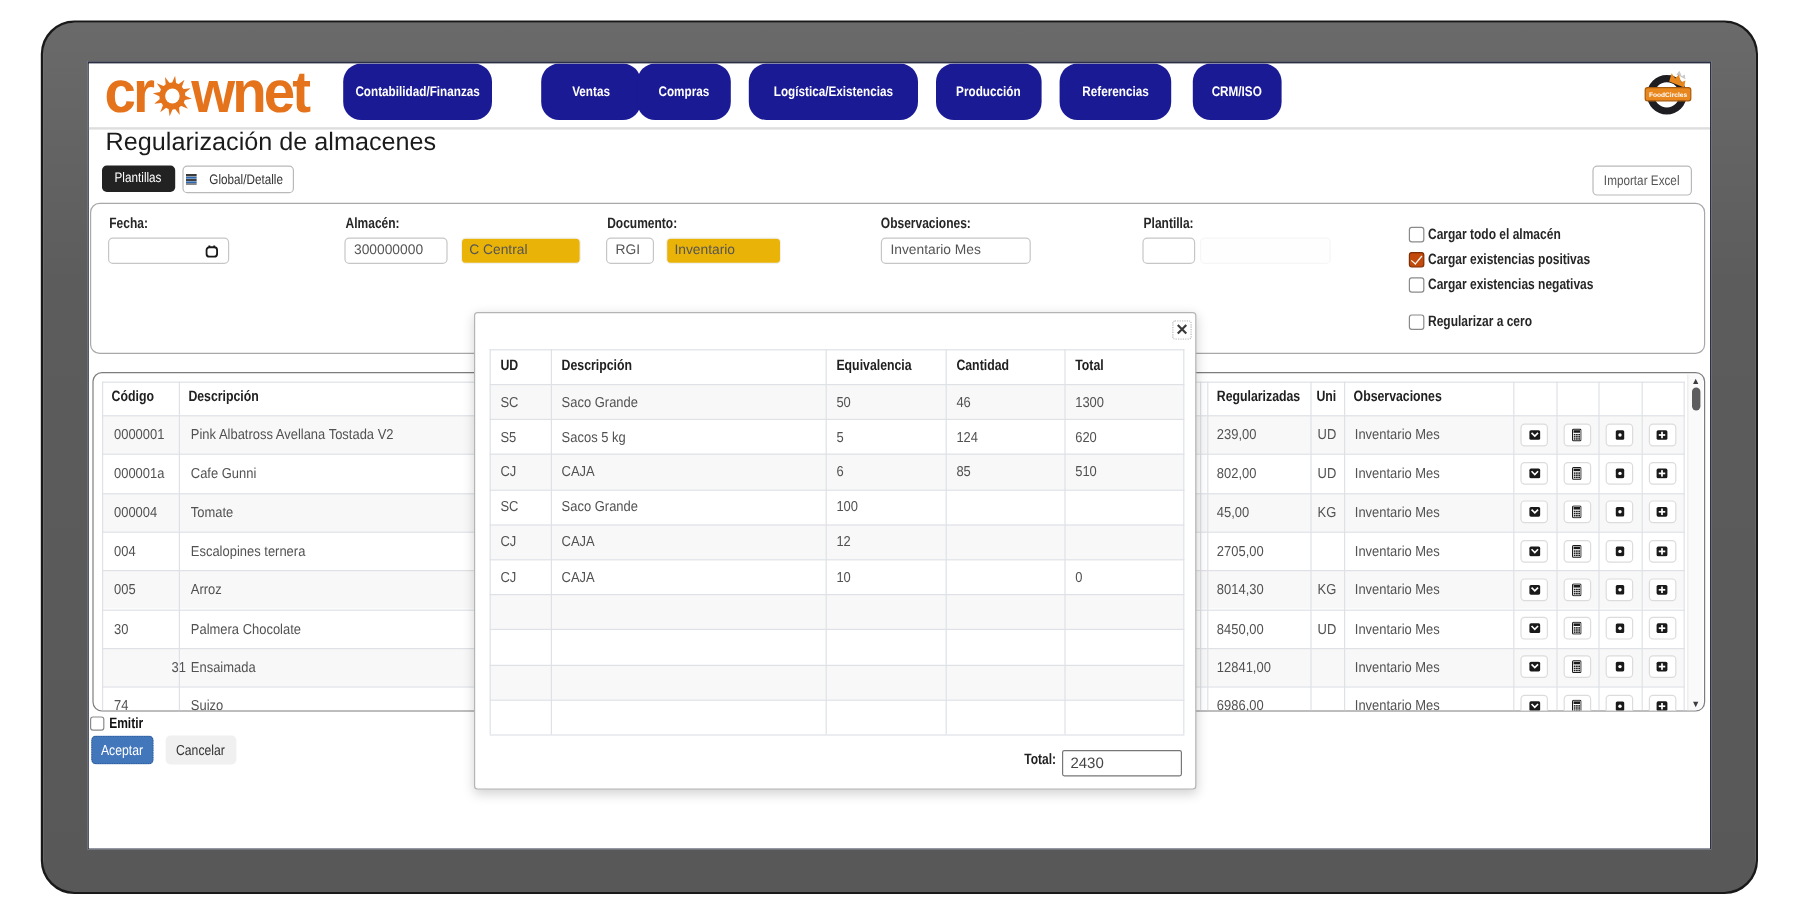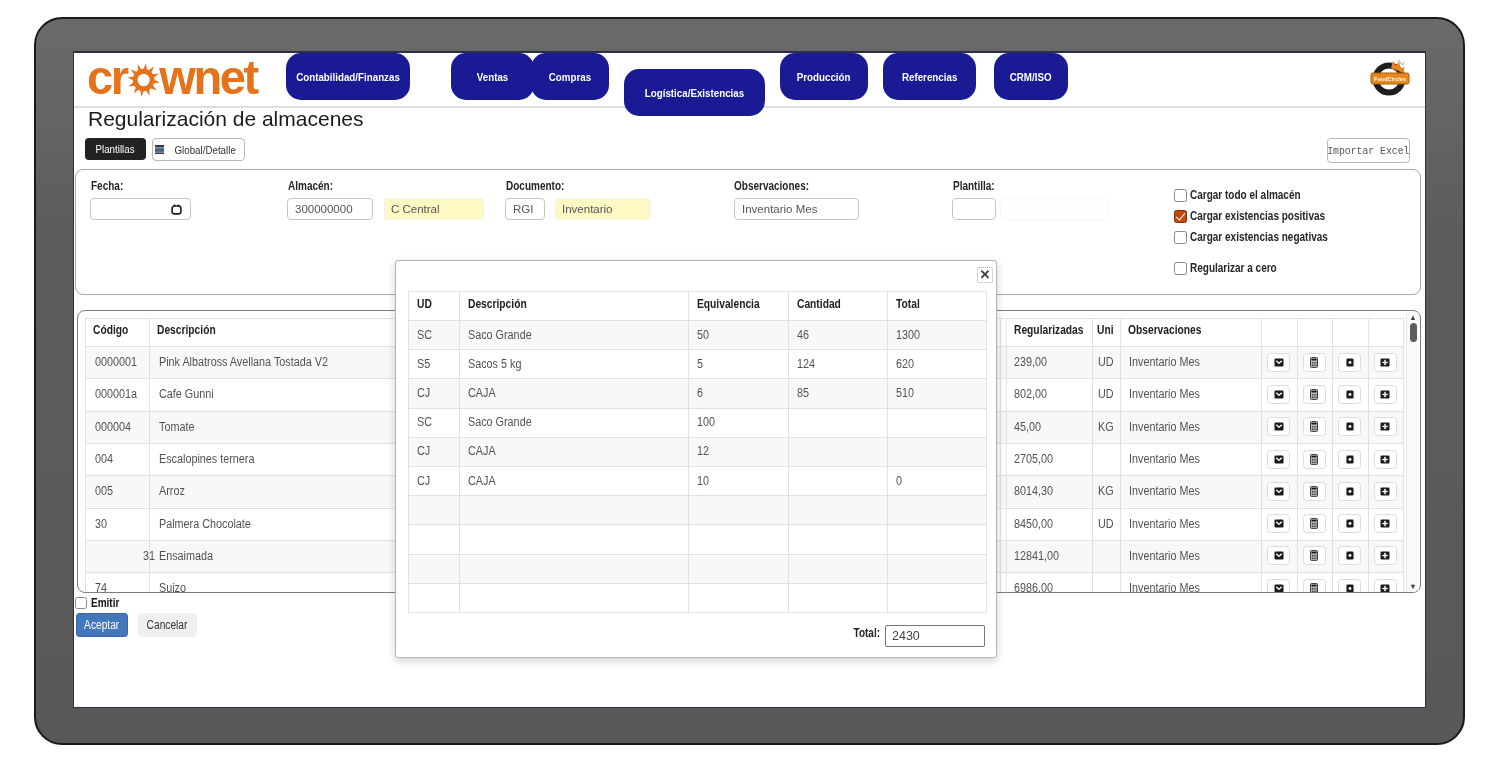--- a/index.html
+++ b/index.html
@@ -17,21 +17,21 @@
 
 .h1 { position:absolute; left:14px; top:54px; font-size:21px; color:#1b1b1b; }
 .btn { position:absolute; display:flex; align-items:center; justify-content:center; border-radius:4px; font-size:11.5px; }
 .btn-dark { background:#222222; color:#fff; }
 .btn-light { background:#fff; border:1px solid #b9b9b9; color:#333; }
 
 
 .fpanel { position:absolute; left:1px; top:116px; width:1346px; height:126px; border:1px solid #a8a8a8; border-radius:8px; background:#fff; }
 .flabel { position:absolute; top:9px; font-size:12.5px; font-weight:bold; color:#262626; transform:scaleX(0.8); transform-origin:left center; white-space:nowrap; }
 .finput { position:absolute; top:28px; height:22px; border:1px solid #c6c6c6; border-radius:4px; background:#fff; font-size:11.5px; color:#555; display:flex; align-items:center; padding-left:7px; }
-.fghost { position:absolute; top:28px; height:22px; border:1px solid #f1f1f1; border-radius:4px; background:#fef9c3; font-size:11.5px; color:#555; display:flex; align-items:center; padding-left:6px; }
+.fghost { position:absolute; top:28px; height:22px; border:1px solid #f1f1f1; border-radius:4px; background:#eab308; font-size:11.5px; color:#555; display:flex; align-items:center; padding-left:6px; }
 .cbrow { position:absolute; left:1098px; display:flex; align-items:center; gap:3px; font-size:12.5px; font-weight:bold; color:#262626; }
 .cb { width:13px; height:13px; border:1px solid #8a8a8a; border-radius:2.5px; background:#fff; position:relative; flex:none; }
 .cb.on { background:#c24a0b; border-color:#7e2f05; }
 .cb.on:after { content:""; position:absolute; left:3.2px; top:0.6px; width:4px; height:8px; border:solid #fff; border-width:0 1.8px 1.8px 0; transform:rotate(40deg); }
 
 
 .tpanel { position:absolute; left:3px; top:257px; width:1344px; height:283px; border:1px solid #7d7d7d; border-radius:8px; background:#fff; overflow:hidden; }
 .gline { position:absolute; background:#dee2e6; }
 .stripe { position:absolute; background:#f8f8f8; }
 .gtext { position:absolute; font-size:12px; color:#525252; white-space:nowrap; transform:scaleX(0.9); transform-origin:left center; }
@@ -85,21 +85,21 @@
   </div>
   <div class="pill" style="left:212px;width:124px;">
       <span class="sqzc">Contabilidad/Finanzas</span>
     </div>
   <div class="pill" style="left:377px;width:83px;">
       <span class="sqzc">Ventas</span>
     </div>
   <div class="pill" style="left:457px;width:78px;">
       <span class="sqzc">Compras</span>
     </div>
-  <div class="pill" style="left:550px;width:141px;margin-top:16px;">
+  <div class="pill" style="left:550px;width:141px;">
       <span class="sqzc">Logística/Existencias</span>
     </div>
   <div class="pill" style="left:706px;width:88px;">
       <span class="sqzc">Producción</span>
     </div>
   <div class="pill" style="left:809px;width:93px;">
       <span class="sqzc">Referencias</span>
     </div>
   <div class="pill" style="left:920px;width:74px;">
       <span class="sqzc">CRM/ISO</span>
@@ -120,21 +120,21 @@
   <div class="btn btn-light" style="left:78px;top:85px;width:93px;height:23px;gap:5px;">
     <svg width="9" height="9" viewBox="0 0 9 9">
         <rect x="0" y="0" width="9" height="2" fill="#3a3a3a"></rect>
         <rect x="0" y="2.3" width="9" height="1.6" fill="#3068b0"></rect>
         <rect x="0" y="4.2" width="9" height="1.6" fill="#3a3a3a"></rect>
         <rect x="0" y="6.1" width="9" height="1.6" fill="#3068b0"></rect>
         <rect x="0" y="7.9" width="9" height="1.1" fill="#3a3a3a"></rect>
       </svg>
     <span class="sqzc">Global/Detalle</span>
     </div>
-  <div class="btn btn-light" style="left:1253px;top:85px;width:83px;height:25px;color:#555;font-family:Liberation Mono, monospace;">
+  <div class="btn btn-light" style="left:1253px;top:85px;width:83px;height:25px;color:#555;">
       <span class="sqzc">Importar Excel</span>
     </div>
 
   <div class="fpanel">
     <div class="flabel" style="left:15px;">Fecha:</div>
     <div class="finput" style="left:14px;width:101px;">
       <svg class="abs" style="right:8px;top:5px;" width="11" height="11" viewBox="0 0 12 12">
           <g fill="none" stroke="#1a1a1a" stroke-width="1.7">
             <rect x="1.2" y="2.2" width="9.6" height="8.6" rx="2.6"></rect>
             <line x1="3.8" y1="0.6" x2="3.8" y2="2.6"></line>

